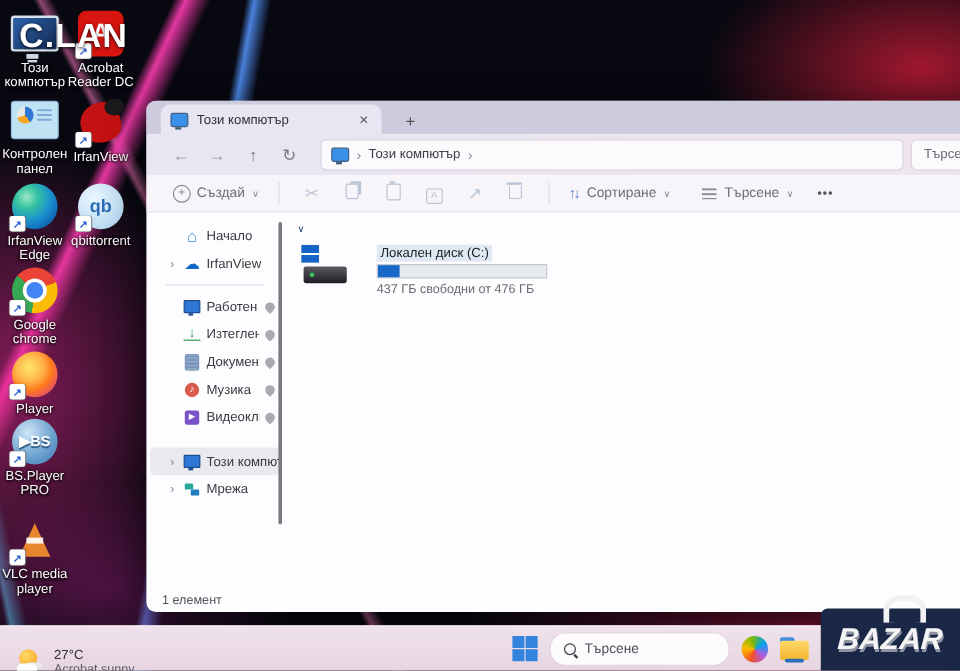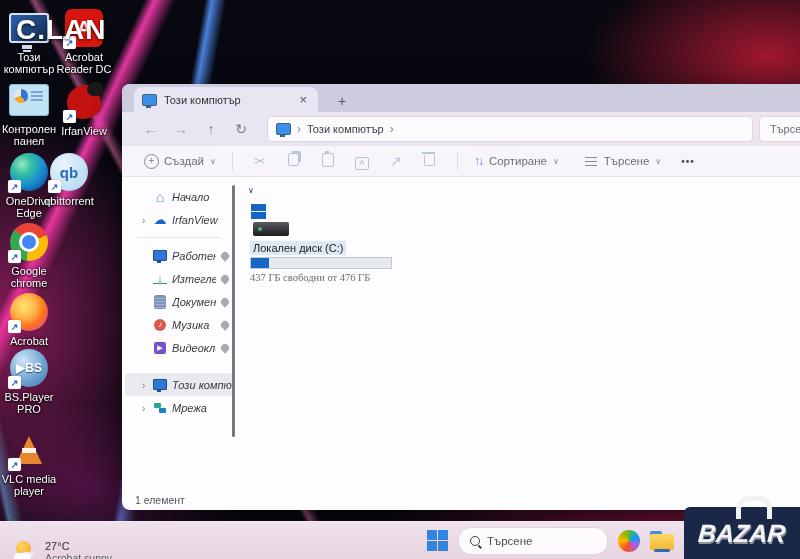--- a/index.html
+++ b/index.html
@@ -103,21 +103,21 @@
   .viewic{width:12px;height:10px;background:linear-gradient(#8a8a96 1.5px,transparent 1.5px) 0 1px/12px 4px;margin-right:2px;}
   .more-dots{margin-left:14px;font-weight:bold;color:#555;letter-spacing:1px;font-size:10px;}
 
   .content{flex:1;display:flex;min-height:0;position:relative;}
   .sidebar{width:114px;flex:none;padding-top:8px;position:relative;}
   .srow{height:23px;display:flex;align-items:center;padding-left:14px;gap:5px;font-size:11px;color:#3a3a40;
         border-radius:4px;margin:0 3px;position:relative;}
   .srow.sel{background:#e9e9ee;}
   .schev{width:9px;font-size:11px;color:#8a8a96;flex:none;text-align:center;}
   .sic{width:14px;flex:none;text-align:center;font-size:12px;line-height:1;display:flex;align-items:center;justify-content:center;}
-  .slab{white-space:nowrap;overflow:hidden;flex:1;font-style:italic;}
+  .slab{white-space:nowrap;overflow:hidden;flex:1;}
   .pin{flex:none;width:8px;height:8px;margin-right:4px;background:#9a9aa4;border-radius:50% 50% 50% 0;transform:rotate(-45deg);opacity:.85;}
   .ssep{height:1px;background:#e6e3ec;margin:6px 16px;}
   .sgap{height:14px;}
   .sbar{position:absolute;right:1px;top:8px;width:3px;height:252px;background:#77777f;border-radius:2px;}
   .ic-sq{width:12px;height:12px;border-radius:2px;}
   .ic-img{background:linear-gradient(180deg,#8ec8f2 58%,#4aa45e 58%);}
   .ic-doc{width:10px;height:12px;background:linear-gradient(#fff 0 0) padding-box,#7a93b8;border:1px solid #7a93b8;border-radius:2px;
           background-image:linear-gradient(#9db4cf 1px,transparent 1px);background-size:8px 3px;background-position:0 2px;}
   .ic-mus{width:12px;height:12px;border-radius:50%;background:#d85b4e;color:#fff;font-size:8px;display:flex;align-items:center;justify-content:center;}
   .ic-vid{width:12px;height:12px;border-radius:2px;background:#7a52c8;color:#fff;font-size:7px;display:flex;align-items:center;justify-content:center;}
@@ -126,35 +126,35 @@
   .ic-net{width:12px;height:10px;position:relative;}
   .ic-net:before{content:"";position:absolute;left:0;top:0;width:7px;height:5px;background:#27a79a;border-radius:1px;}
   .ic-net:after{content:"";position:absolute;right:0;bottom:0;width:7px;height:5px;background:#1e7fc0;border-radius:1px;}
   .ic-home{color:#3f8fdd;font-size:14px;}
   .ic-cloud{color:#1467c8;font-size:13px;}
   .ic-dl{color:#2d9a4b;font-weight:bold;font-size:11px;border-bottom:1.5px solid #2d9a4b;line-height:10px;}
 
   .main{flex:1;padding:9px 0 0 12px;position:relative;}
   .group-hdr{display:flex;align-items:center;gap:6px;font-size:11.5px;color:#1b3a70;}
   .group-hdr .gchev{font-size:8px;color:#1b3a70;}
-  .drive{display:flex;margin-top:9px;margin-left:2px;gap:5px;width:185px;flex-direction:column;}
+  .drive{display:flex;margin-top:9px;margin-left:2px;gap:24px;width:185px;}
   .drv-ic{width:40px;height:32px;position:relative;flex:none;}
   .drv-logo{position:absolute;left:1px;top:0;width:15px;height:15px;
         background:conic-gradient(from 0deg,#1565c8 0 100%);
         -webkit-mask:linear-gradient(#000 46%,transparent 46% 54%,#000 54%),linear-gradient(90deg,#000 46%,transparent 46% 54%,#000 54%);
         -webkit-mask-composite:source-in;mask:linear-gradient(#000 46%,transparent 46% 54%,#000 54%);}
   .drv-logo i{position:absolute;background:#1565c8;width:7px;height:7px;}
   .drv-slab{position:absolute;left:3px;bottom:0;width:36px;height:14px;border-radius:2px;
         background:linear-gradient(#5a5a60,#1d1d22);}
   .drv-slab:after{content:"";position:absolute;left:5px;top:5px;width:4px;height:4px;border-radius:50%;background:#39c060;}
   .drv-info{flex:1;font-size:11px;color:#222;}
   .drv-name{padding:1px 3px;background:#dfe9f4;display:inline-block;}
   .drv-bar{width:140px;height:10px;background:#e6eaef;border:1px solid #c3c9d2;margin-top:2px;}
   .drv-fill{height:100%;background:#1667c8;}
-  .drv-cap{margin-top:3px;font-size:10.5px;color:#6b6b72;white-space:nowrap;font-family:Liberation Serif, serif;}
+  .drv-cap{margin-top:3px;font-size:10.5px;color:#6b6b72;white-space:nowrap;}
 
   .statusbar{height:20px;flex:none;display:flex;align-items:center;padding-left:13px;font-size:10.5px;color:#55555c;}
 
   
   .taskbar{position:absolute;left:0;right:0;bottom:0;height:37px;z-index:50;
            background:linear-gradient(#efe2ec,#e7d5e1);border-top:1px solid rgba(255,255,255,.5);}
   .weather{position:absolute;left:14px;top:3px;display:flex;align-items:center;gap:7px;margin-top:15px;}
   .w-ic{width:24px;height:24px;position:relative;}
   .w-ic:before{content:"";position:absolute;left:2px;top:1px;width:15px;height:15px;border-radius:50%;
            background:radial-gradient(circle at 35% 35%,#ffd866,#f5a11c);}
@@ -219,42 +219,42 @@
       <span class="ic-irf"></span>
     <span class="badge">↗</span>
     </div>
   <div class="dlabel">IrfanView</div>
 </div>
 <div class="di" style="left:0;top:152px">
   <div class="dicon">
       <span class="ic-edge"></span>
     <span class="badge">↗</span>
     </div>
-  <div class="dlabel">OneDrive Edge</div>
-</div>
-<div class="di" style="left:40px;top:152px">
+  <div class="dlabel">IrfanView Edge</div>
+</div>
+<div class="di" style="left:55px;top:152px">
   <div class="dicon">
       <span class="ic-qb">qb</span>
     <span class="badge">↗</span>
     </div>
   <div class="dlabel">qbittorrent</div>
 </div>
 <div class="di" style="left:0;top:222px">
   <div class="dicon">
       <span class="ic-chrome"></span>
     <span class="badge">↗</span>
     </div>
   <div class="dlabel">Google chrome</div>
 </div>
 <div class="di" style="left:0;top:292px">
   <div class="dicon">
       <span class="ic-ff"></span>
     <span class="badge">↗</span>
     </div>
-  <div class="dlabel">Acrobat</div>
+  <div class="dlabel">Player</div>
 </div>
 <div class="di" style="left:0;top:348px">
   <div class="dicon">
       <span class="ic-bs">▶BS</span>
     <span class="badge">↗</span>
     </div>
   <div class="dlabel">BS.Player PRO</div>
 </div>
 <div class="di" style="left:0;top:430px">
   <div class="dicon">

